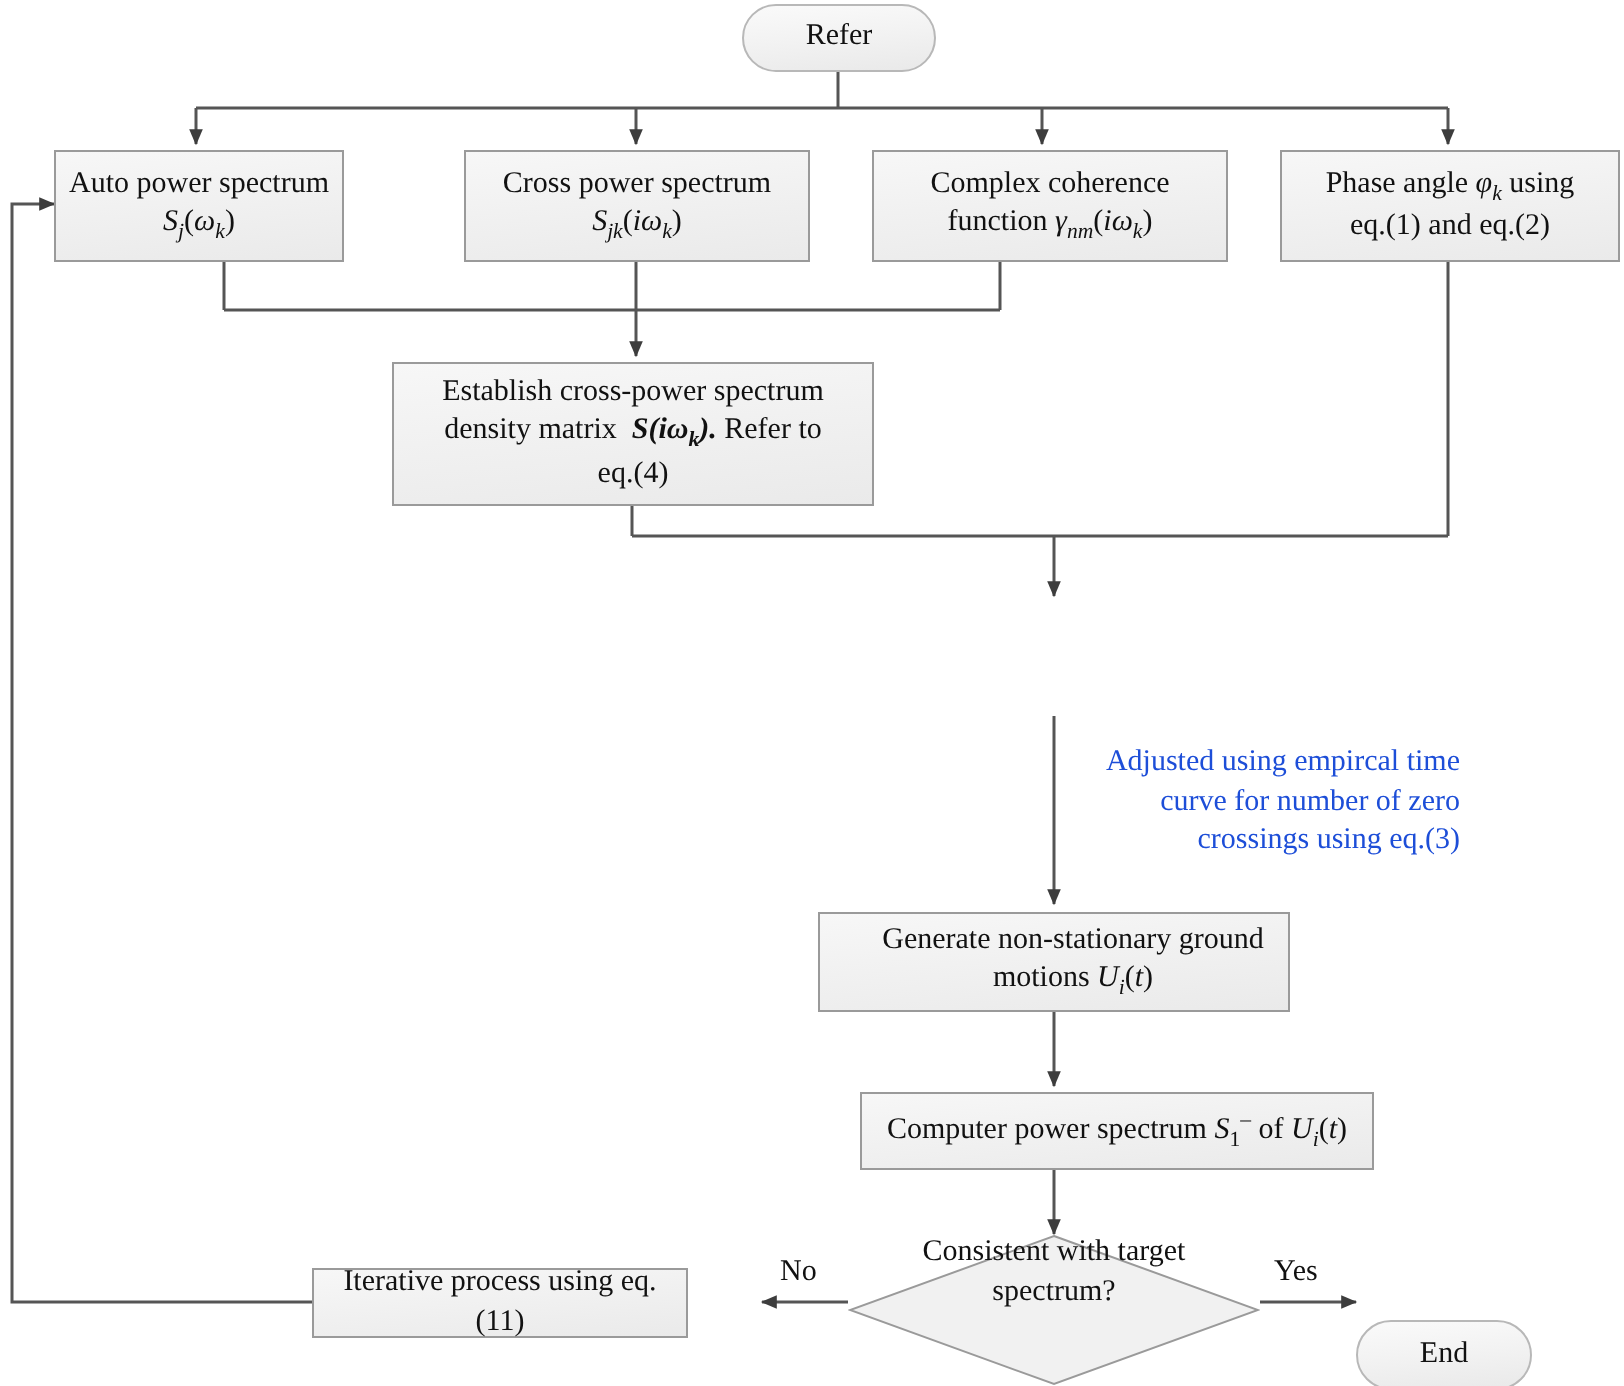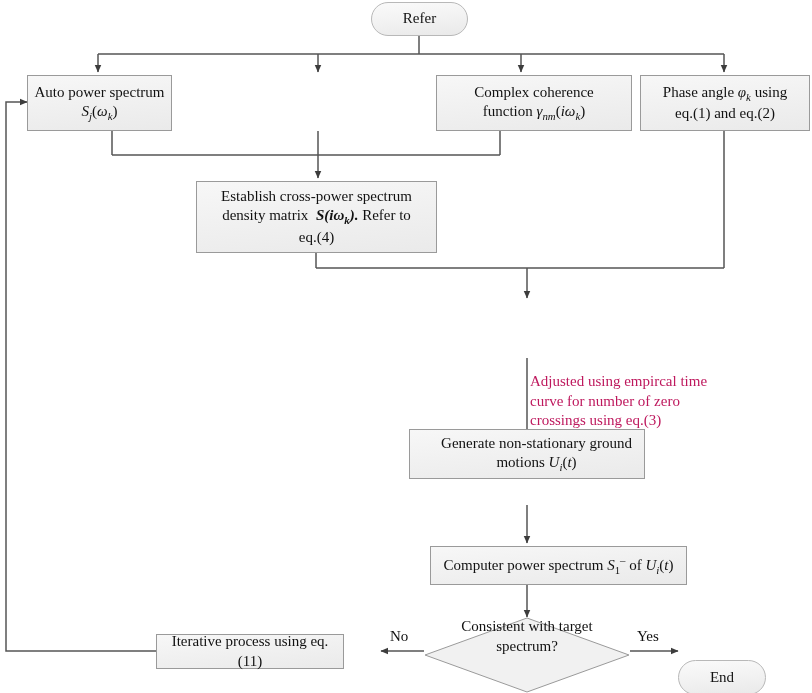--- a/index.html
+++ b/index.html
@@ -37,22 +37,22 @@
     padding: 2px 6px;
   }
   .node.term {
     border-radius: 24px;
     border: 1px solid #b8b8b8;
     background: linear-gradient(175deg, #fafafa 0%, #f2f2f2 50%, #e9e9e9 100%);
   }
   .node-text { display: block; width: 100%; }
   .annot {
     position: absolute;
-    text-align: left;
-    color: #be185d;
+    text-align: right;
+    color: #1d4ed8;
     font-size: 15px;
     line-height: 1.30;
   }
   .edge-label {
     position: absolute;
     color: #111111;
     font-size: 15px;
     line-height: 1;
   }
   .diamond-wrap {
@@ -123,22 +123,28 @@
     <span class="node-text">Refer</span>
   </div>
 
   <div class="node" style="left:27px; top:75px; width:145px; height:56px;">
     <span class="node-text">
       <span>Auto power spectrum</span><br>
       <i class="v">S</i><sub><i class="v">j</i></sub>(<i class="v">ω</i><sub><i class="v">k</i></sub>)
     </span>
   </div>
 
-
-  <div class="node" style="left:436px; top:75px; width:196px; height:56px;">
+  <div class="node" style="left:232px; top:75px; width:173px; height:56px;">
+    <span class="node-text">
+      <span>Cross power spectrum</span><br>
+      <i class="v">S</i><sub><i class="v">jk</i></sub>(<i class="v">iω</i><sub><i class="v">k</i></sub>)
+    </span>
+  </div>
+
+  <div class="node" style="left:436px; top:75px; width:178px; height:56px;">
     <span class="node-text">
       <span>Complex coherence</span><br>
       function <i class="v">γ</i><sub><i class="v">nm</i></sub>(<i class="v">iω</i><sub><i class="v">k</i></sub>)
     </span>
   </div>
 
   <div class="node" style="left:640px; top:75px; width:170px; height:56px;">
     <span class="node-text">
       Phase angle <i class="v">φ</i><sub><i class="v">k</i></sub> using<br>
       <span>eq.(1) and eq.(2)</span>
@@ -153,21 +159,21 @@
     </span>
   </div>
 
 
   <div class="annot" style="left:530px; top:372px; width:200px;">
     <span>Adjusted using empircal time</span><br>
     <span>curve for number of zero</span><br>
     <span>crossings using eq.(3)</span>
   </div>
 
-  <div class="node" style="left:409px; top:429px; width:236px; height:50px;padding-left:25px;">
+  <div class="node" style="left:409px; top:456px; width:236px; height:50px;padding-left:25px;">
     <span class="node-text">
       <span>Generate non-stationary ground</span><br>
       motions <i class="v">U</i><sub><i class="v">i</i></sub>(<i class="v">t</i>)
     </span>
   </div>
 
   <div class="node" style="left:398px; top:546px; width:257px; height:39px;margin-left:32px;">
     <span class="node-text">
       Computer power spectrum <i class="v">S</i><sub>1</sub><sup>–</sup> of <i class="v">U</i><sub><i class="v">i</i></sub>(<i class="v">t</i>)
     </span>

